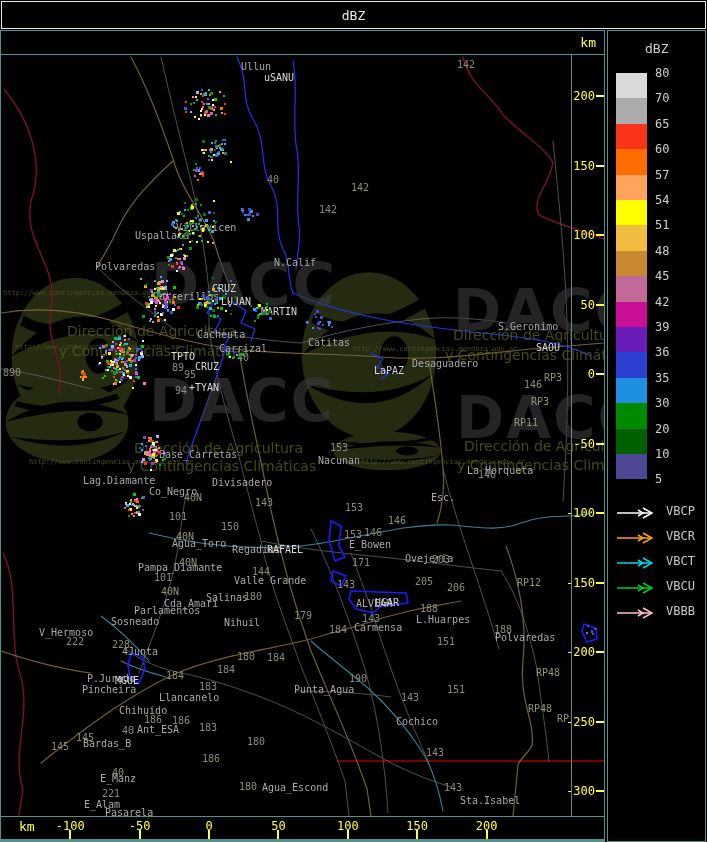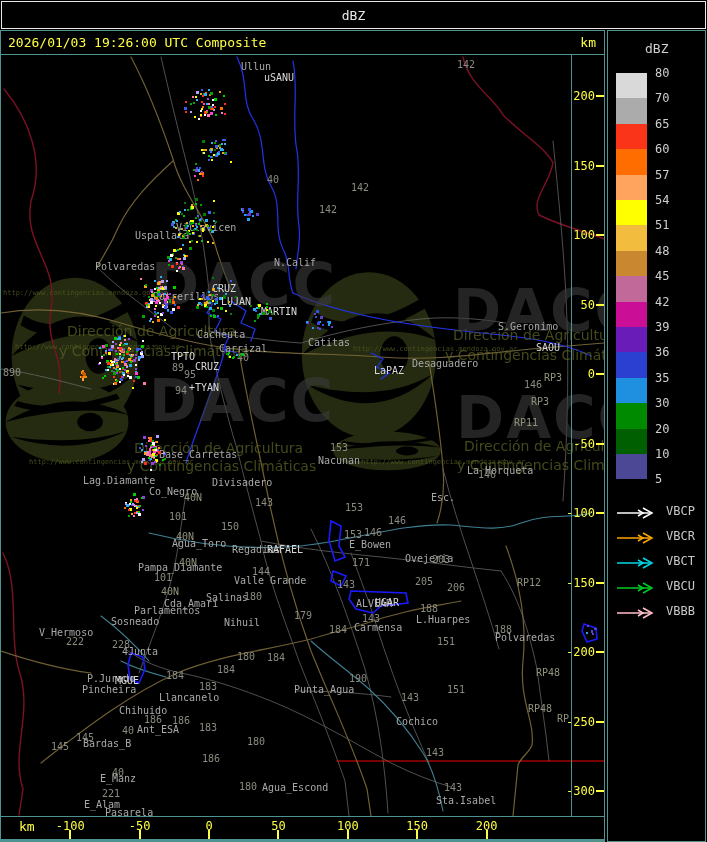--- a/index.html
+++ b/index.html
@@ -46,21 +46,20 @@
 </style>
 </head>
 <body>
 
 <div id="title-bar" class="abs">
   <span>dBZ</span>
 </div>
 
 <div id="map-panel" class="abs">
   <div id="stamp-bar" class="abs">
-    <span id="timestamp">2026/01/03 19:26:00 UTC Composite</span>
     <span id="km-top">km</span>
   </div>
 
   <div id="map-content" class="abs">
 
     <div id="wm-blobs" class="abs" style="left:0;top:0;width:603px;height:761px;">
         <svg width="132" height="178" viewBox="0 0 100 100" preserveAspectRatio="none" class="leaf" style="left: 8px; top: 212px;">
           <ellipse cx="50" cy="50" rx="48" ry="44" fill="#242b10"></ellipse>
           <path d="M2,50 Q50,10 98,42 Q55,30 2,50" fill="#000"></path>
           <path d="M6,66 Q55,88 96,60 Q60,76 6,66" fill="#000"></path>
@@ -295,21 +294,21 @@
         <div class="maplabel k-num" style="left: 201px; top: 698px;">186</div>
         <div class="maplabel k-num" style="left: 425px; top: 692px;">143</div>
         <div class="maplabel k-num" style="left: 111px; top: 712px;">40</div>
         <div class="maplabel k-place" style="left: 99px; top: 718px;">E_Manz</div>
         <div class="maplabel k-num" style="left: 101px; top: 733px;">221</div>
         <div class="maplabel k-num" style="left: 238px; top: 726px;">180</div>
         <div class="maplabel k-place" style="left: 261px; top: 727px;">Agua_Escond</div>
         <div class="maplabel k-num" style="left: 443px; top: 727px;">143</div>
         <div class="maplabel k-place" style="left: 83px; top: 744px;">E_Alam</div>
         <div class="maplabel k-place" style="left: 104px; top: 752px;">Pasarela</div>
-        <div class="maplabel k-place" style="left: 435px; top: 740px;">Sta.Isabel</div>
+        <div class="maplabel k-place" style="left: 459px; top: 740px;">Sta.Isabel</div>
       </div>
 
     <div id="echoes" class="abs" style="left:0;top:0;width:603px;height:761px;">
         <div class="echo" style="width: 3px; height: 3px; left: 206px; top: 59px; background: rgb(255, 120, 176);"></div>
         <div class="echo" style="width: 3px; height: 3px; left: 203px; top: 56px; background: rgb(255, 48, 32);"></div>
         <div class="echo" style="width: 2px; height: 2px; left: 206px; top: 43px; background: rgb(144, 64, 224);"></div>
         <div class="echo" style="width: 2px; height: 2px; left: 192px; top: 47px; background: rgb(0, 168, 0);"></div>
         <div class="echo" style="width: 2px; height: 2px; left: 189px; top: 48px; background: rgb(0, 168, 0);"></div>
         <div class="echo" style="width: 2px; height: 2px; left: 205px; top: 55px; background: rgb(255, 64, 208);"></div>
         <div class="echo" style="width: 3px; height: 3px; left: 183px; top: 52px; background: rgb(56, 88, 240);"></div>

